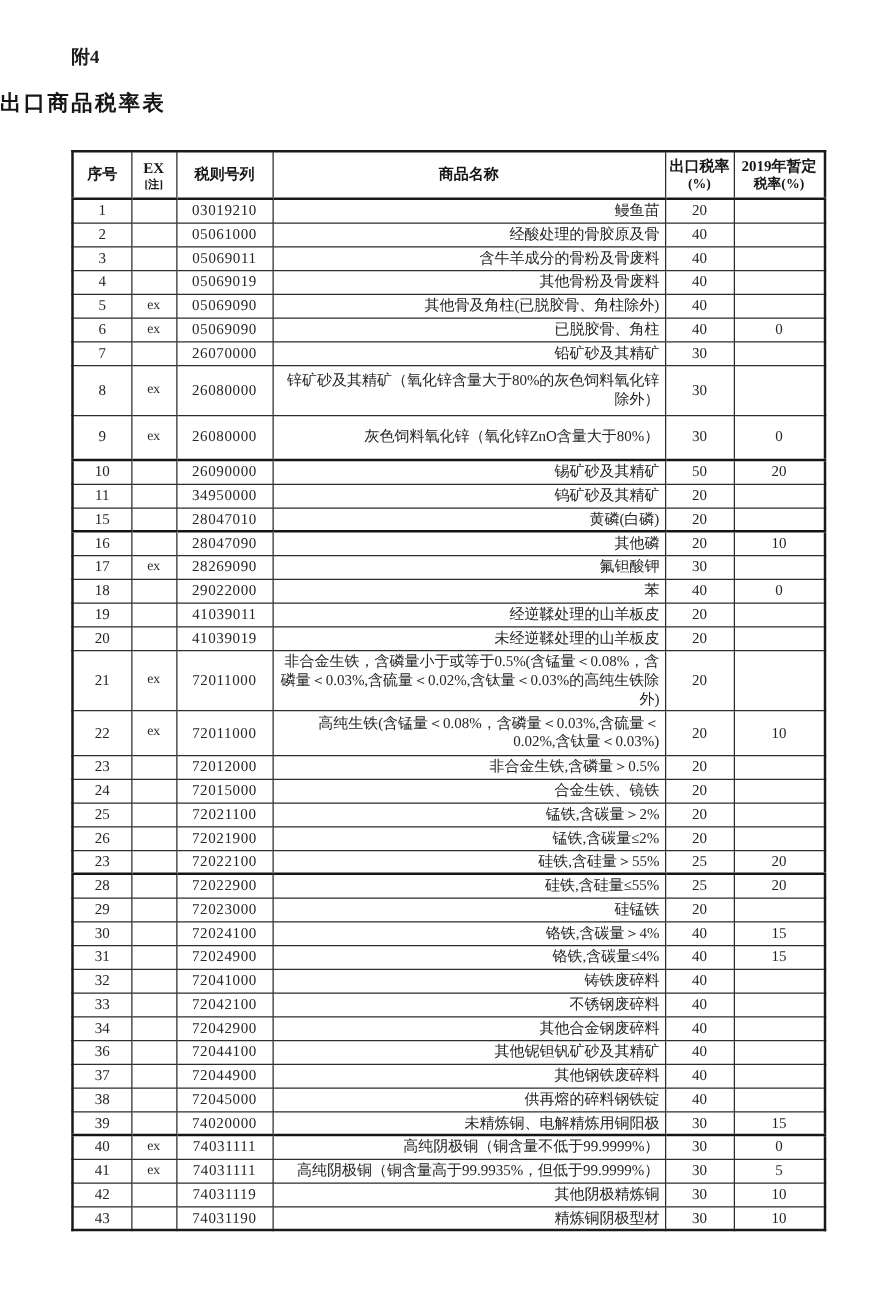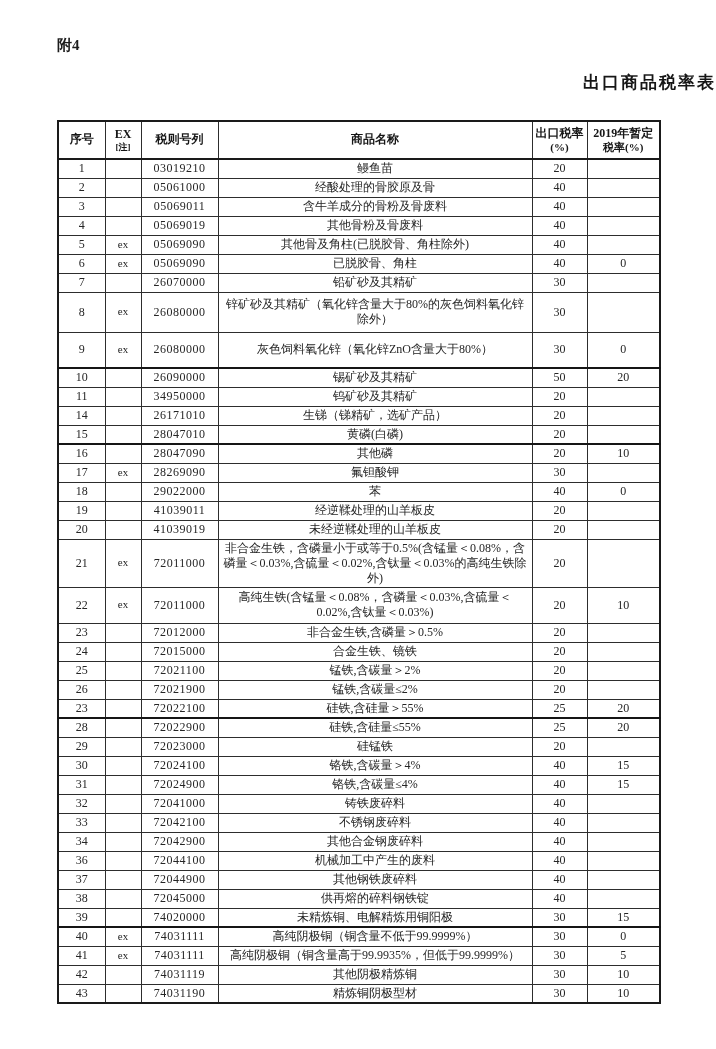--- a/index.html
+++ b/index.html
@@ -11,21 +11,21 @@
     position: relative;
     overflow: hidden;
   }
   .page { position: absolute; inset: 0; background: #ffffff; text-decoration: underline; }
   .annex {
     position: absolute; left: 57px; top: 36px;
     font-size: 15px; font-weight: bold; color: #1c1c1c;
   }
   .doc-title {
     position: absolute; left: 0; top: 71px; width: 716px;
-    text-align: right; font-size: 17px; font-weight: bold;
+    text-align: left; font-size: 17px; font-weight: bold;
     letter-spacing: 2px; color: #161616;
   }
   table.tax {
     position: absolute; left: 57px; top: 120px;
     border-collapse: collapse; table-layout: fixed;
     width: 602px;
     border: 2px solid #1a1a1a;
   }
   .tax th, .tax td {
     border: 1px solid #2d2d2d;
@@ -43,21 +43,21 @@
     border-bottom: 2px solid #1a1a1a;
     line-height: 1.15;
     color: #161616;
   }
   .tax thead .sub { font-size: 11px; font-weight: bold; }
   .tax thead .note { font-size: 9px; font-weight: bold; }
   .tax tbody tr { height: 19px; }
   .tax tbody tr.h40 { height: 40px; }
   .tax tbody tr.h36 { height: 36px; }
   .tax tbody tr.thick td { border-bottom: 2px solid #151515; }
-  .tax td.name { text-align: center; padding: 1px 4px; }
+  .tax td.name { text-align: right; padding: 1px 4px; }
   .tax td.ex { font-size: 11px; }
   .tax td.code { letter-spacing: 0.5px; }
   col.c-seq  { width: 47px; }
   col.c-ex   { width: 36px; }
   col.c-code { width: 77px; }
   col.c-name { width: 314px; }
   col.c-rate { width: 55px; }
   col.c-prov { width: 73px; }
 </style>
 </head>
@@ -177,28 +177,20 @@
           <td class="prov">20</td>
         </tr>
         <tr>
           <td class="seq">11</td>
           <td class="ex"></td>
           <td class="code">34950000</td>
           <td class="name">钨矿砂及其精矿</td>
           <td class="rate">20</td>
           <td class="prov"></td>
         </tr>
-        <tr>
-          <td class="seq">14</td>
-          <td class="ex"></td>
-          <td class="code">26171010</td>
-          <td class="name">生锑（锑精矿，选矿产品）</td>
-          <td class="rate">20</td>
-          <td class="prov"></td>
-        </tr>
         <tr class="thick">
           <td class="seq">15</td>
           <td class="ex"></td>
           <td class="code">28047010</td>
           <td class="name">黄磷(白磷)</td>
           <td class="rate">20</td>
           <td class="prov"></td>
         </tr>
         <tr>
           <td class="seq">16</td>
@@ -349,21 +341,21 @@
           <td class="ex"></td>
           <td class="code">72042900</td>
           <td class="name">其他合金钢废碎料</td>
           <td class="rate">40</td>
           <td class="prov"></td>
         </tr>
         <tr>
           <td class="seq">36</td>
           <td class="ex"></td>
           <td class="code">72044100</td>
-          <td class="name">机械加工中产生的废料</td>
+          <td class="name">其他铌钽钒矿砂及其精矿</td>
           <td class="rate">40</td>
           <td class="prov"></td>
         </tr>
         <tr>
           <td class="seq">37</td>
           <td class="ex"></td>
           <td class="code">72044900</td>
           <td class="name">其他钢铁废碎料</td>
           <td class="rate">40</td>
           <td class="prov"></td>

